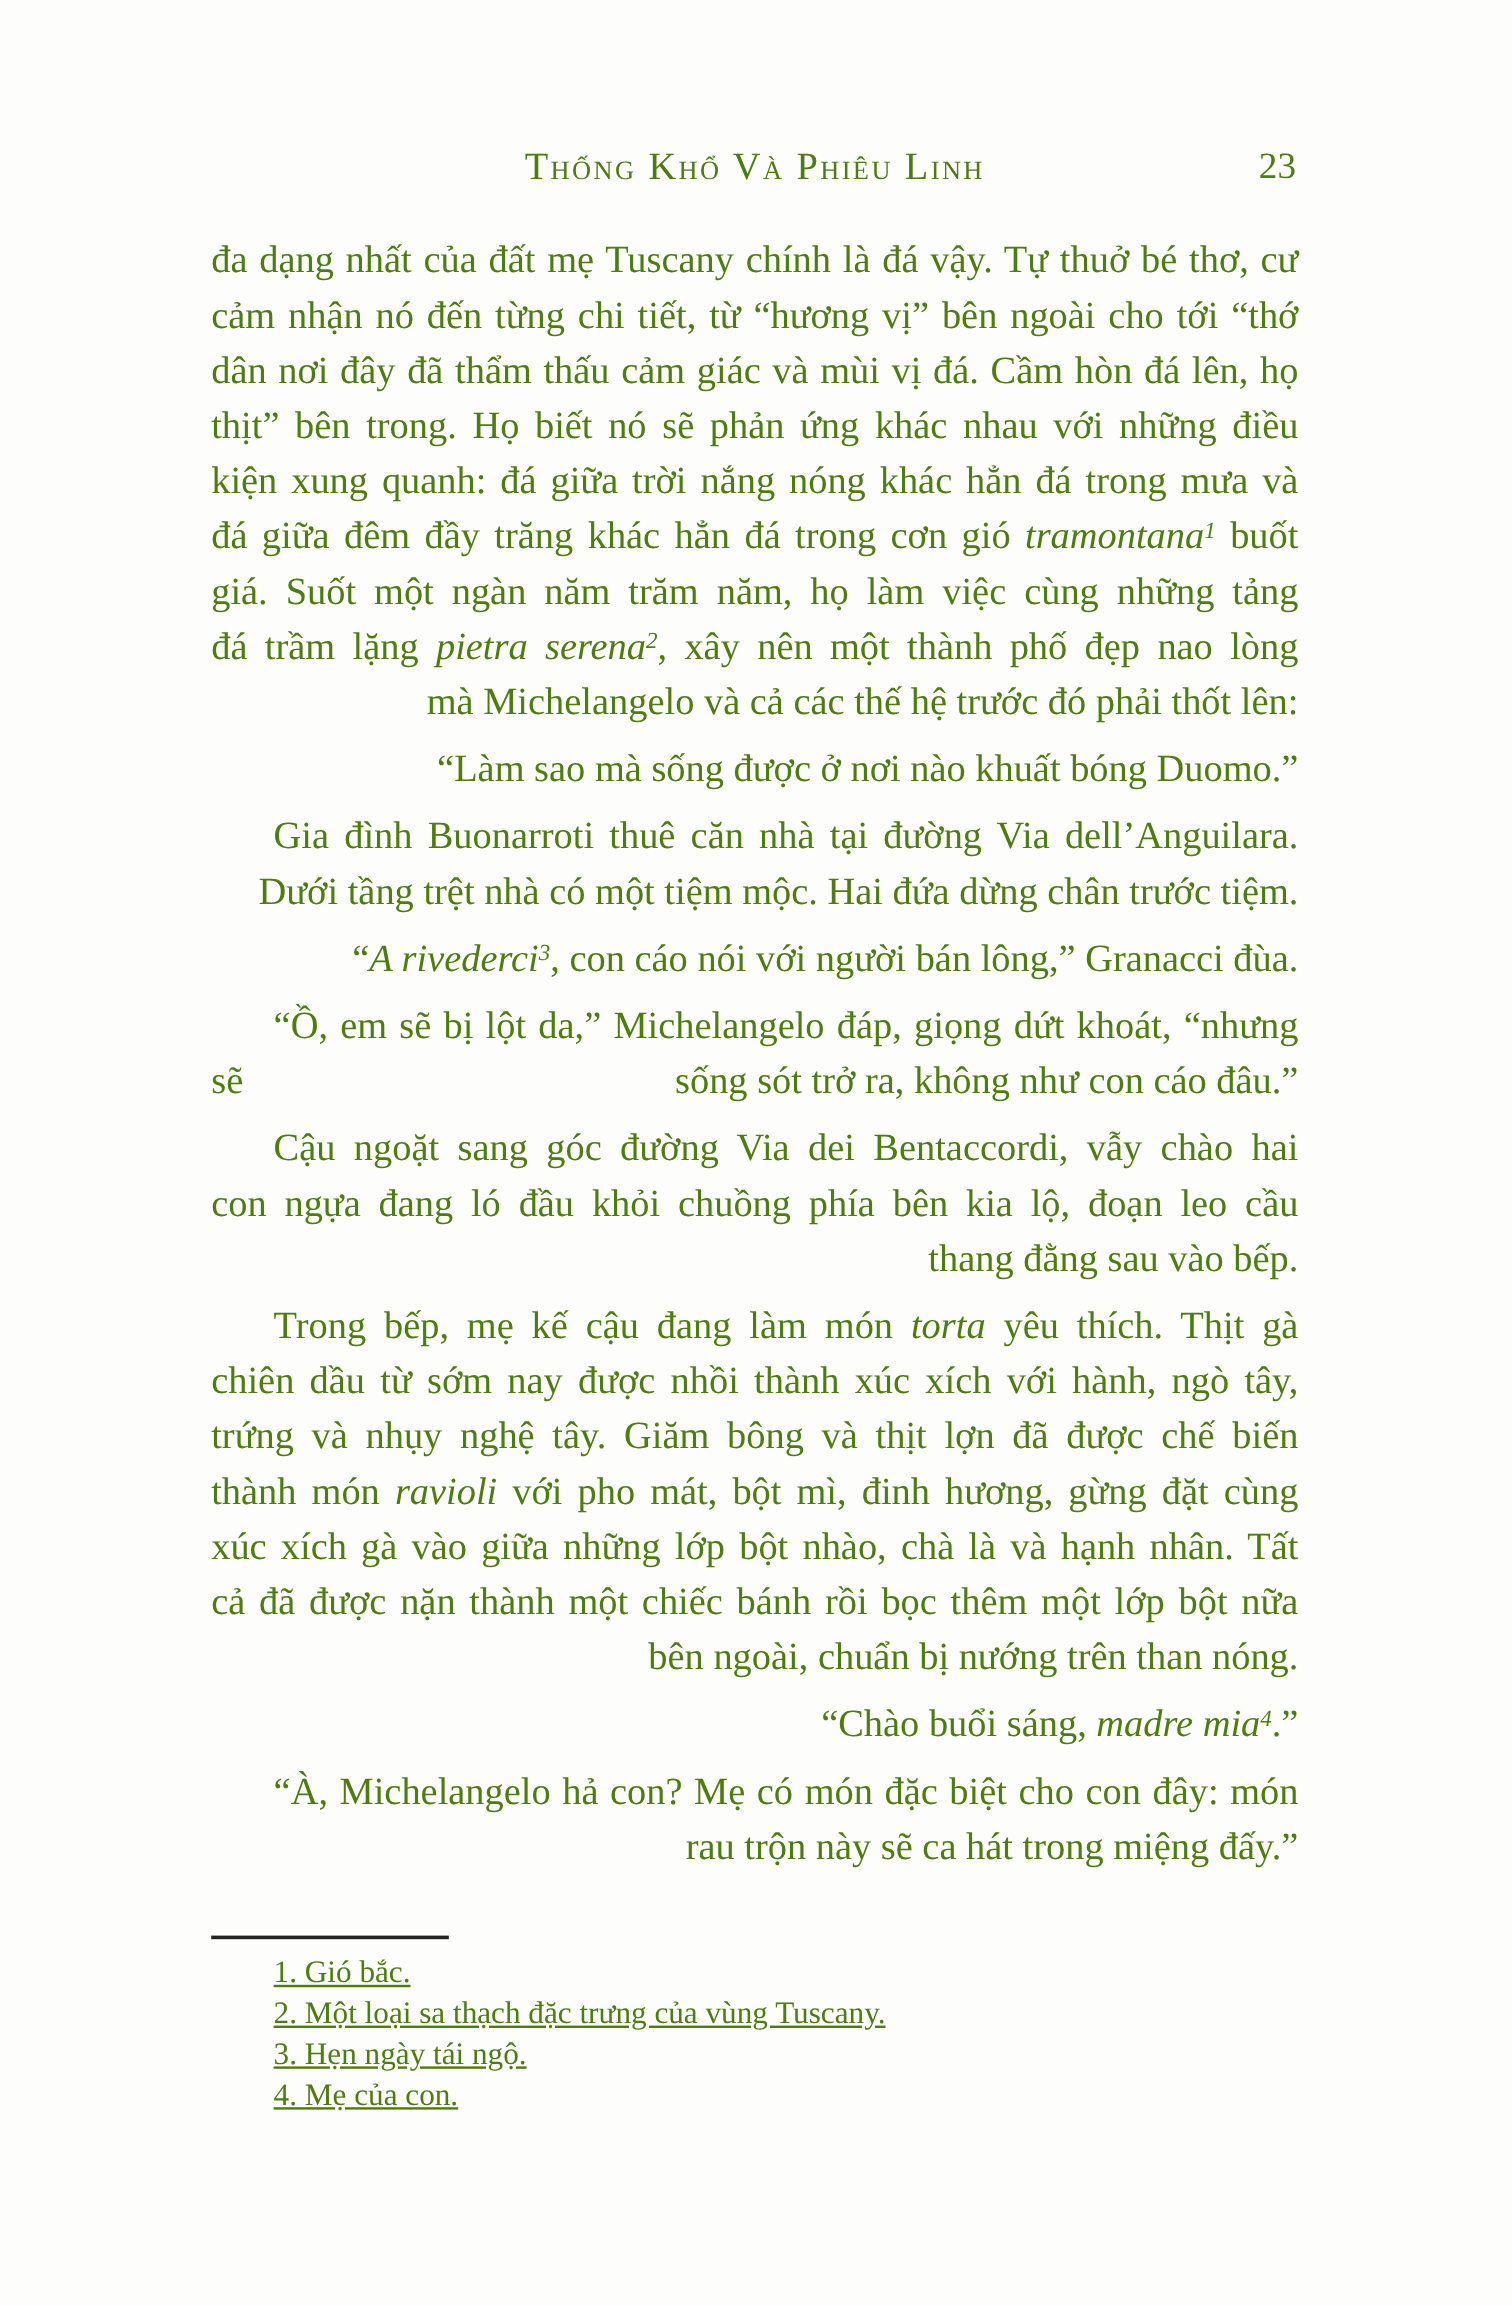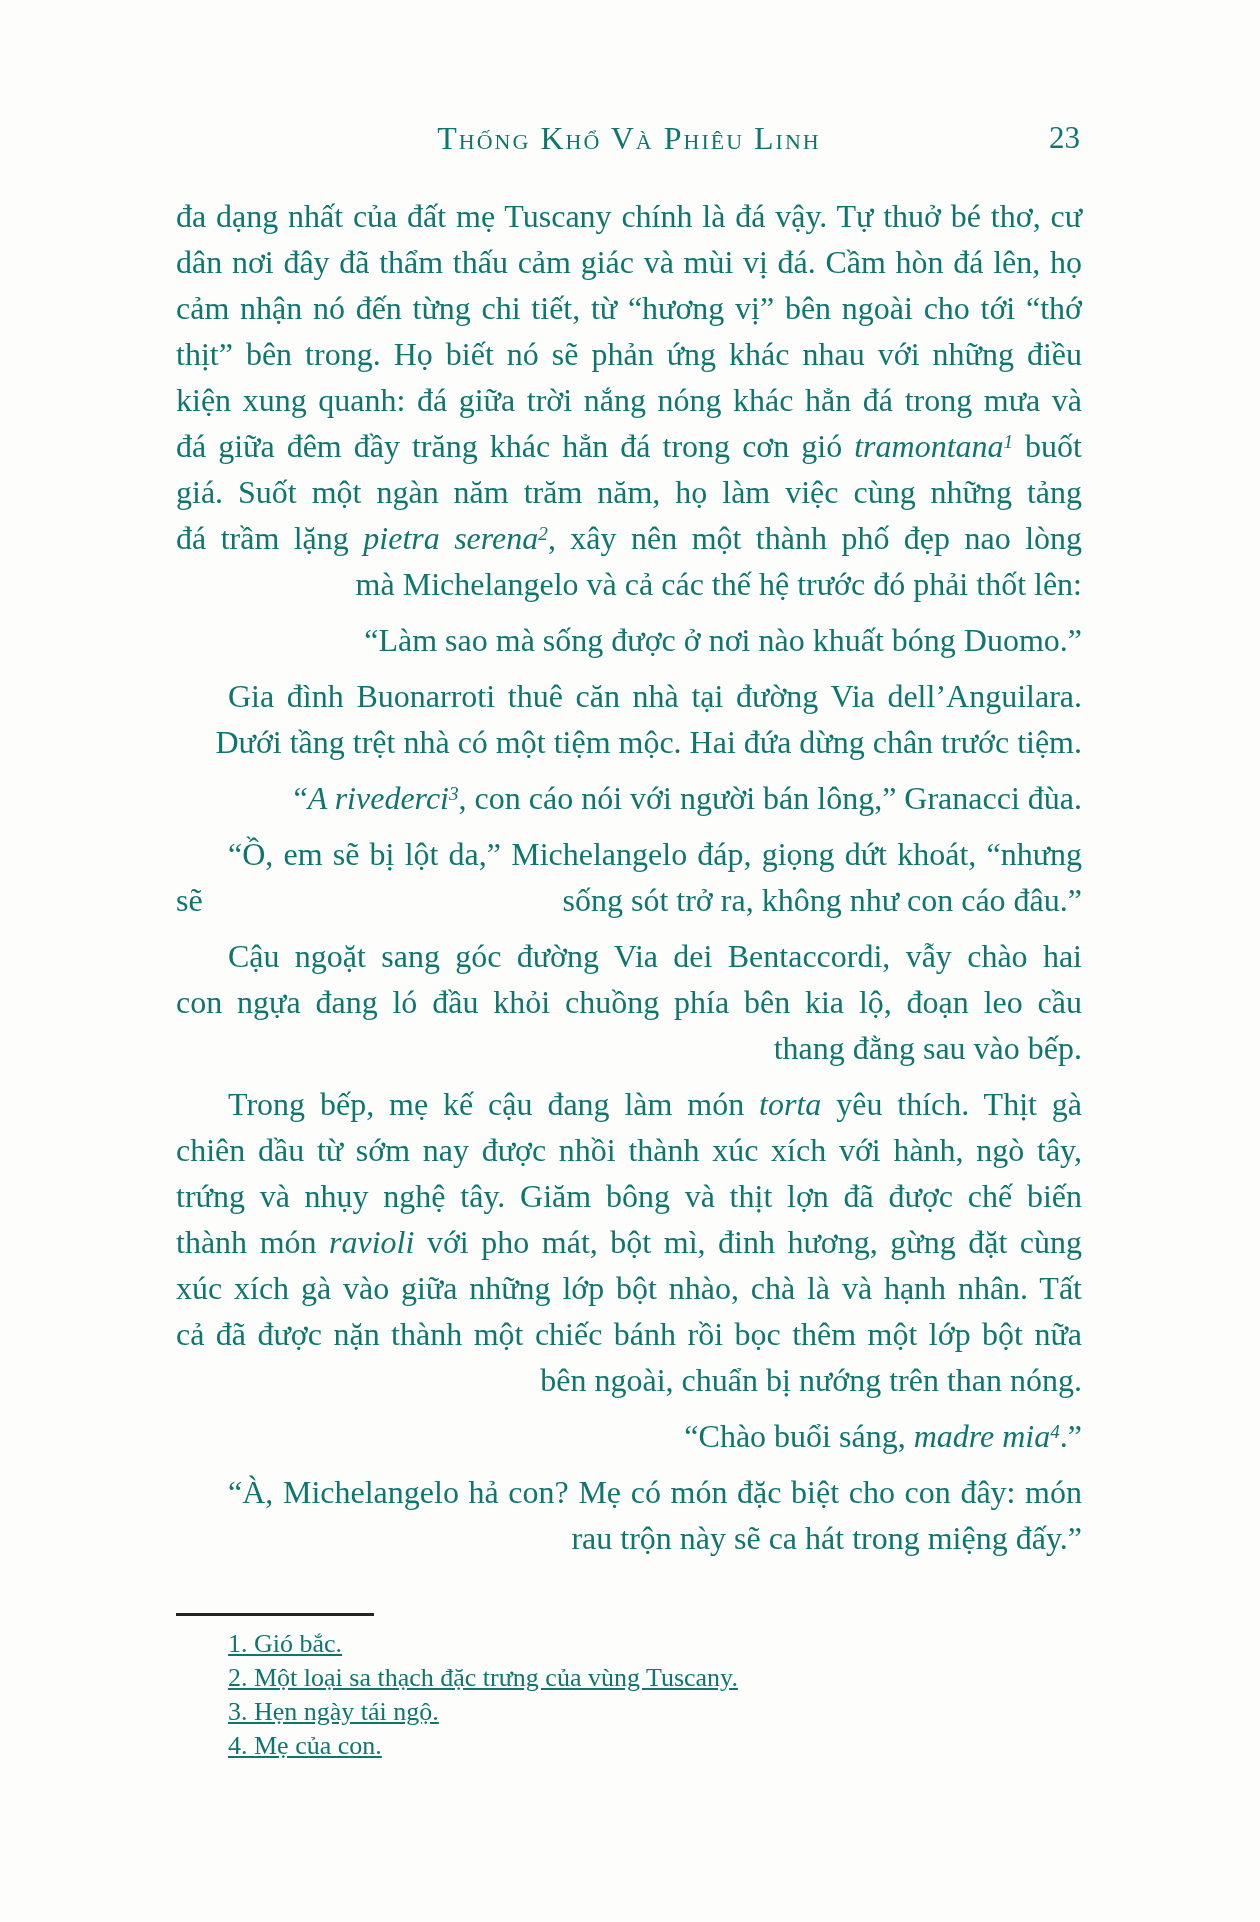--- a/index.html
+++ b/index.html
@@ -5,21 +5,21 @@
   html, body {
     margin: 0;
     padding: 0;
     background: #e8e8e8;
   }
   .page {
     position: relative;
     width: 1260px;
     height: 1922px;
     background: #fdfdfb;
-    color: #0f766e;
+    color: #4d7c0f;
     font-family: "Liberation Serif", "DejaVu Serif", serif;
     overflow: hidden;
   }
 
   
   .running-header {
     position: absolute;
     left: 176px;
     top: 118px;
     width: 906px;
@@ -100,22 +100,22 @@
 <div class="page">
 
   <div class="running-header">
     <span class="running-title">Thống Khổ Và Phiêu Linh</span>
     <span class="page-number">23</span>
   </div>
 
   <div class="body-text">
       <div class="paragraph">
         <div class="line fill">đa dạng nhất của đất mẹ Tuscany chính là đá vậy. Tự thuở bé thơ, cư</div>
+        <div class="line fill">cảm nhận nó đến từng chi tiết, từ “hương vị” bên ngoài cho tới “thớ</div>
         <div class="line fill">dân nơi đây đã thẩm thấu cảm giác và mùi vị đá. Cầm hòn đá lên, họ</div>
-        <div class="line fill">cảm nhận nó đến từng chi tiết, từ “hương vị” bên ngoài cho tới “thớ</div>
         <div class="line fill">thịt” bên trong. Họ biết nó sẽ phản ứng khác nhau với những điều</div>
         <div class="line fill">kiện xung quanh: đá giữa trời nắng nóng khác hẳn đá trong mưa và</div>
         <div class="line fill">đá giữa đêm đầy trăng khác hẳn đá trong cơn gió <em>tramontana</em><sup class="it">1</sup> buốt</div>
         <div class="line fill">giá. Suốt một ngàn năm trăm năm, họ làm việc cùng những tảng</div>
         <div class="line fill">đá trầm lặng <em>pietra serena</em><sup class="it">2</sup>, xây nên một thành phố đẹp nao lòng</div>
         <div class="line">mà Michelangelo và cả các thế hệ trước đó phải thốt lên:</div>
       </div>
       <div class="paragraph">
         <div class="line indent">“Làm sao mà sống được ở nơi nào khuất bóng Duomo.”</div>
       </div>

